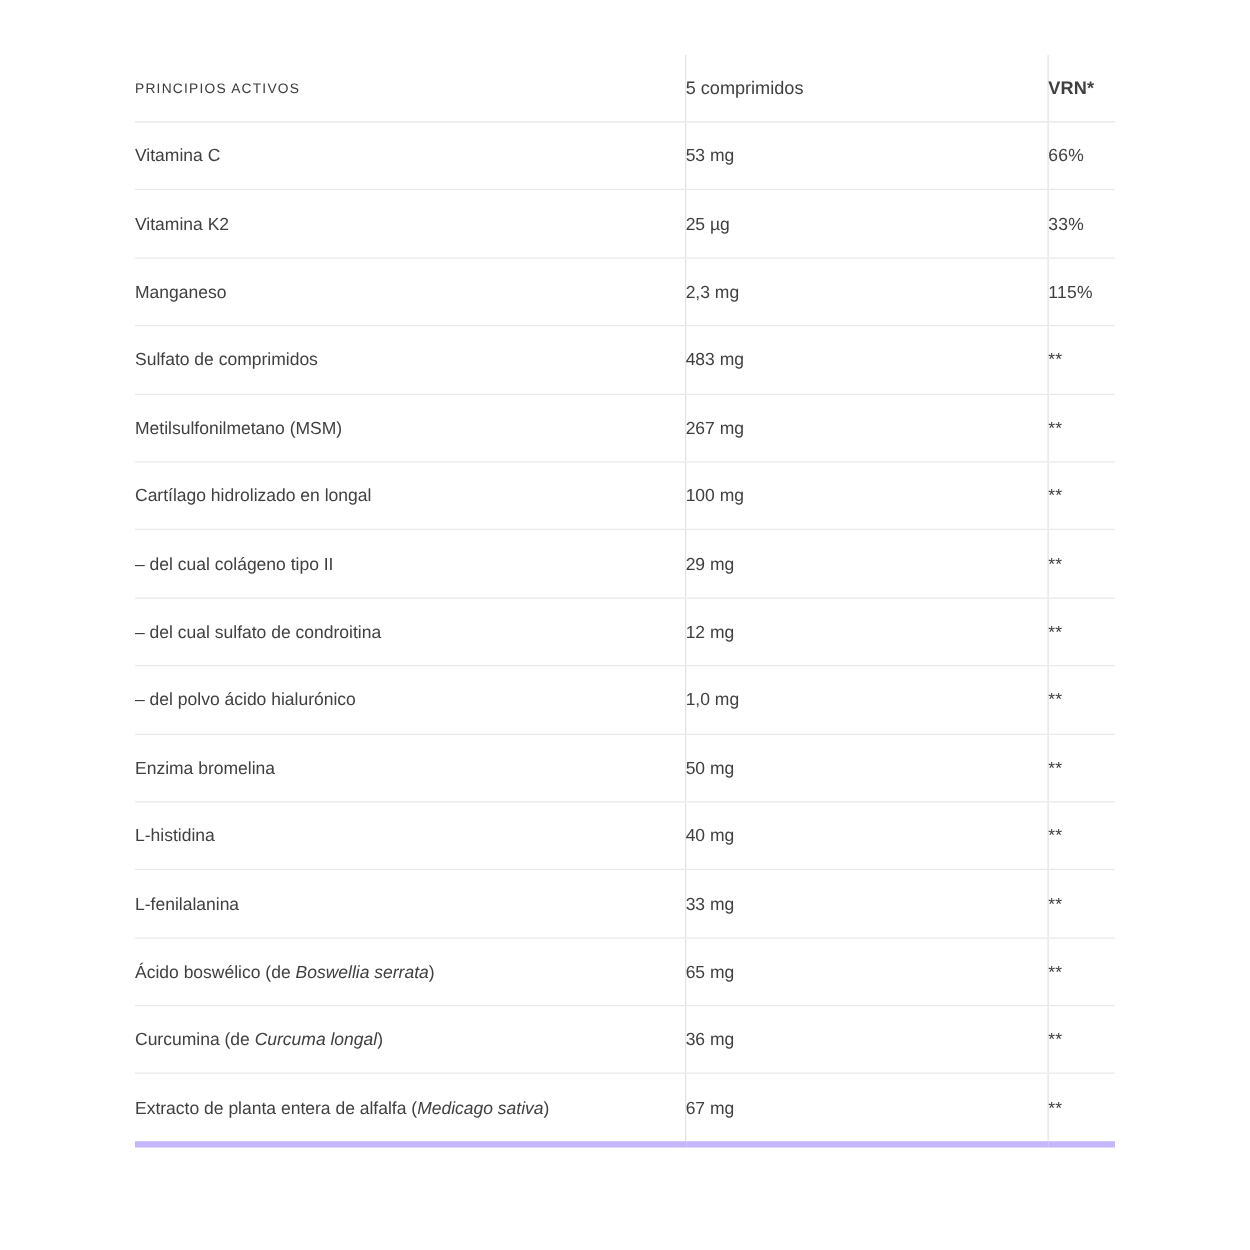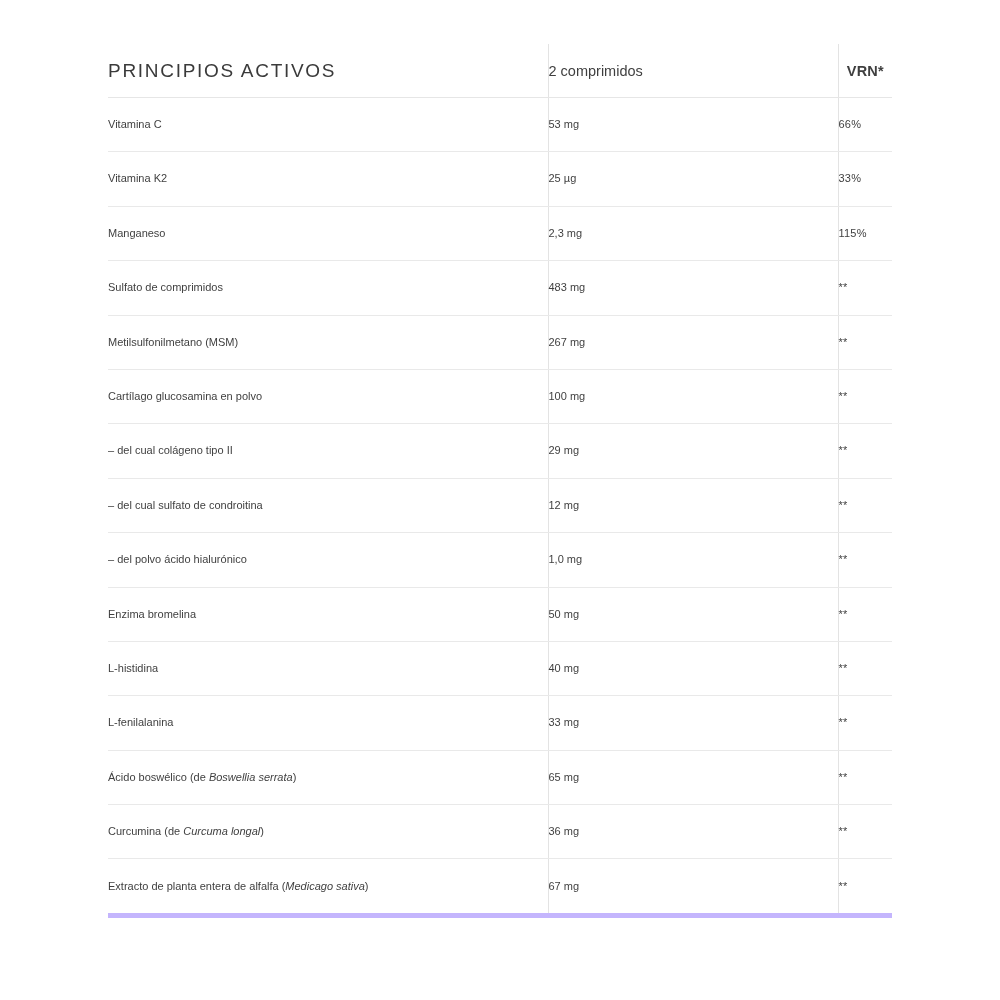--- a/index.html
+++ b/index.html
@@ -39,38 +39,38 @@
   table.nutrition td {
     padding: 0;
     vertical-align: middle;
     text-align: left;
     font-weight: normal;
   }
 
   
   thead th {
     height: 53px;
-    font-size: 19px;
+    font-size: 11px;
     letter-spacing: 0.09em;
     color: #3a3a3a;
     font-weight: bold;
     border-bottom: 1px solid #e6e6e6;
   }
   thead th.h-amount,
   thead th.h-vrn {
     font-weight: normal;
     letter-spacing: 0;
     font-size: 14.5px;
     color: #3f3f3f;
   }
-  thead th.h-vrn { font-weight: bold; letter-spacing: 0.01em; text-align: center; }
+  thead th.h-vrn { font-weight: bold; letter-spacing: 0.01em; }
 
   tbody td {
     height: 53.4px;
-    font-size: 11px;
+    font-size: 14px;
     color: #3f3f3f;
     border-bottom: 1px solid #e9e9e9;
     line-height: 1.2;
   }
   tbody tr:last-child td {
     border-bottom: 5px solid #c4b5fd;
   }
 
   td.name { padding-right: 14px; }
 
@@ -97,21 +97,21 @@
 <div class="sheet">
   <table class="nutrition">
     <colgroup>
       <col class="c-name">
       <col class="c-amount">
       <col class="c-vrn">
     </colgroup>
     <thead>
       <tr>
         <th class="h-name">PRINCIPIOS ACTIVOS</th>
-        <th class="h-amount">2 comprimidos</th>
+        <th class="h-amount">5 comprimidos</th>
         <th class="h-vrn">VRN*</th>
       </tr>
     </thead>
     <tbody>
         <tr>
           <td class="name">Vitamina C</td>
           <td class="amount">53 mg</td>
           <td class="vrn">66%</td>
         </tr>
         <tr>
@@ -128,21 +128,21 @@
           <td class="name">Sulfato de comprimidos</td>
           <td class="amount">483 mg</td>
           <td class="vrn">**</td>
         </tr>
         <tr>
           <td class="name">Metilsulfonilmetano (MSM)</td>
           <td class="amount">267 mg</td>
           <td class="vrn">**</td>
         </tr>
         <tr>
-          <td class="name">Cartílago glucosamina en polvo</td>
+          <td class="name">Cartílago hidrolizado en longal</td>
           <td class="amount">100 mg</td>
           <td class="vrn">**</td>
         </tr>
         <tr>
           <td class="name">– del cual colágeno tipo II</td>
           <td class="amount">29 mg</td>
           <td class="vrn">**</td>
         </tr>
         <tr>
           <td class="name">– del cual sulfato de condroitina</td>

